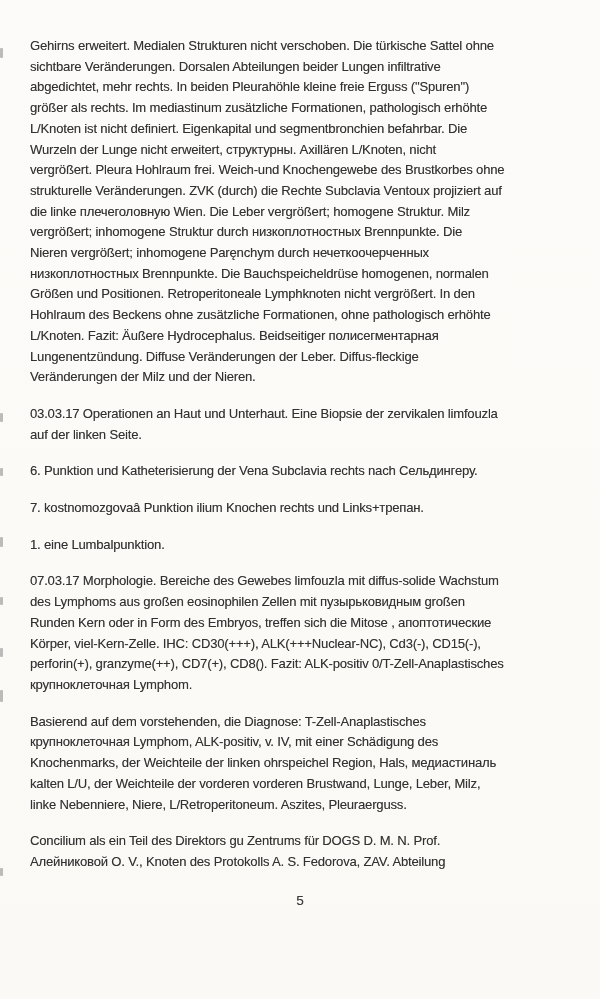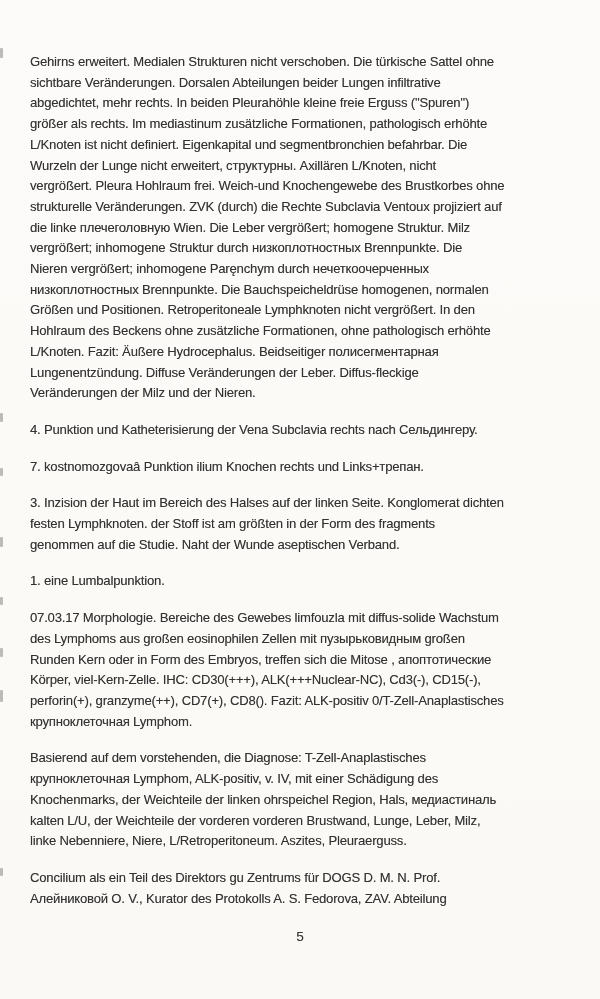--- a/index.html
+++ b/index.html
@@ -16,21 +16,20 @@
     height: 999px;
     background: linear-gradient(180deg, #fcfbf9 0%, #fbfaf7 60%, #faf9f6 100%);
     font-family: "Liberation Sans", "DejaVu Sans", sans-serif;
     color: #323232;
   }
   .body-text {
     position: absolute;
     top: 36px;
     left: 30px;
     width: 566px;
-    margin-top: 16px;
   }
   .para {
     margin: 0 0 16px 0;
     font-size: 13px;
     line-height: 20.7px;
     letter-spacing: -0.15px;
     white-space: pre;
     color: #323232;
     text-shadow: 0.2px 0.2px 0.4px rgba(55,55,55,0.45);
   }
@@ -83,36 +82,35 @@
 strukturelle Veränderungen. ZVK (durch) die Rechte Subclavia Ventoux projiziert auf
 die linke плечеголовную Wien. Die Leber vergrößert; homogene Struktur. Milz
 vergrößert; inhomogene Struktur durch низкоплотностных Brennpunkte. Die
 Nieren vergrößert; inhomogene Paręnchym durch нечеткоочерченных
 низкоплотностных Brennpunkte. Die Bauchspeicheldrüse homogenen, normalen
 Größen und Positionen. Retroperitoneale Lymphknoten nicht vergrößert. In den
 Hohlraum des Beckens ohne zusätzliche Formationen, ohne pathologisch erhöhte
 L/Knoten. Fazit: Äußere Hydrocephalus. Beidseitiger полисегментарная
 Lungenentzündung. Diffuse Veränderungen der Leber. Diffus-fleckige
 Veränderungen der Milz und der Nieren.</p>
-    <p class="para">4. Punktion und Katheterisierung der Vena Subclavia rechts nach Сельдингеру.</p>
+    <p class="para">03.03.17 Operationen an Haut und Unterhaut. Eine Biopsie der zervikalen limfouzla
+auf der linken Seite.</p>
+    <p class="para">6. Punktion und Katheterisierung der Vena Subclavia rechts nach Сельдингеру.</p>
     <p class="para">7. kostnomozgovaâ Punktion ilium Knochen rechts und Links+трепан.</p>
-    <p class="para">3. Inzision der Haut im Bereich des Halses auf der linken Seite. Konglomerat dichten
-festen Lymphknoten. der Stoff ist am größten in der Form des fragments
-genommen auf die Studie. Naht der Wunde aseptischen Verband.</p>
     <p class="para">1. eine Lumbalpunktion.</p>
     <p class="para">07.03.17 Morphologie. Bereiche des Gewebes limfouzla mit diffus-solide Wachstum
 des Lymphoms aus großen eosinophilen Zellen mit пузырьковидным großen
 Runden Kern oder in Form des Embryos, treffen sich die Mitose , апоптотические
 Körper, viel-Kern-Zelle. IHC: CD30(+++), ALK(+++Nuclear-NC), Cd3(-), CD15(-),
 perforin(+), granzyme(++), CD7(+), CD8(). Fazit: ALK-positiv 0/T-Zell-Anaplastisches
 крупноклеточная Lymphom.</p>
     <p class="para">Basierend auf dem vorstehenden, die Diagnose: T-Zell-Anaplastisches
 крупноклеточная Lymphom, ALK-positiv, v. IV, mit einer Schädigung des
 Knochenmarks, der Weichteile der linken ohrspeichel Region, Hals, медиастиналь
 kalten L/U, der Weichteile der vorderen vorderen Brustwand, Lunge, Leber, Milz,
 linke Nebenniere, Niere, L/Retroperitoneum. Aszites, Pleuraerguss.</p>
     <p class="para">Concilium als ein Teil des Direktors gu Zentrums für DOGS D. M. N. Prof.
-Алейниковой O. V., Kurator des Protokolls A. S. Fedorova, ZAV. Abteilung</p>
+Алейниковой O. V., Knoten des Protokolls A. S. Fedorova, ZAV. Abteilung</p>
 
     <div class="page-number">5</div>
   </div>
 
 </div>
 
 </body></html>

